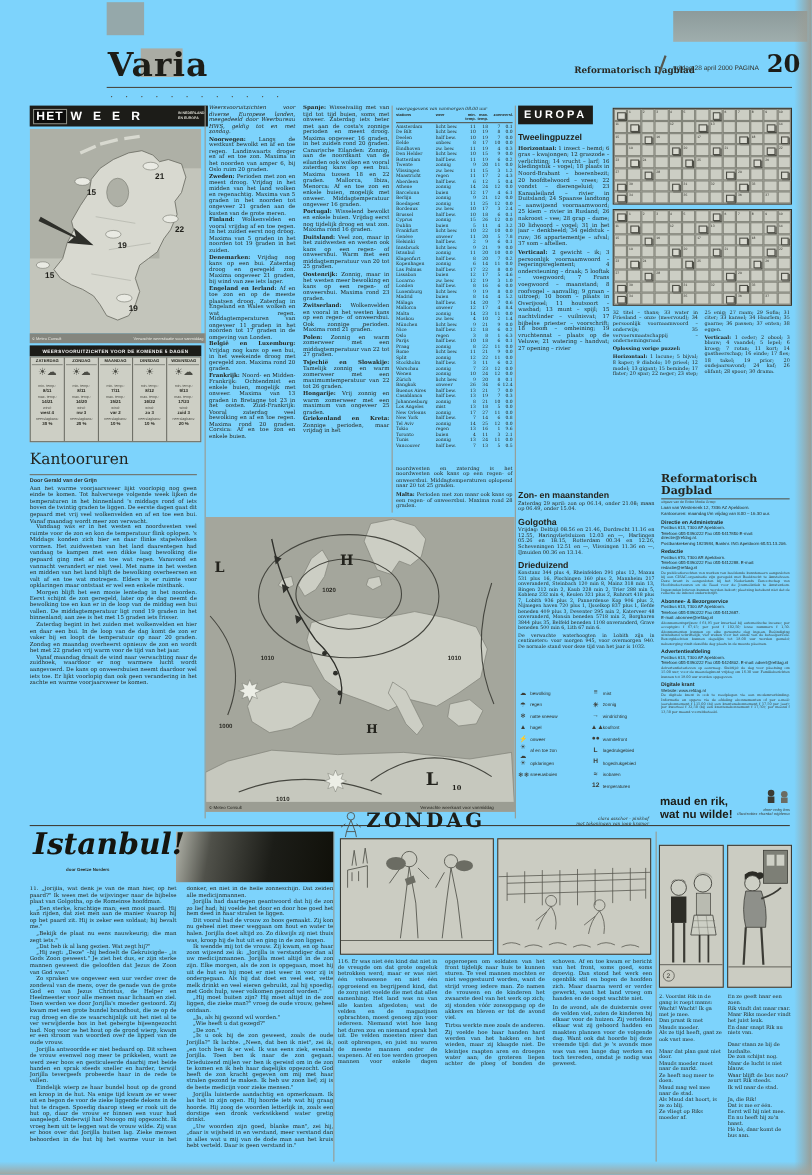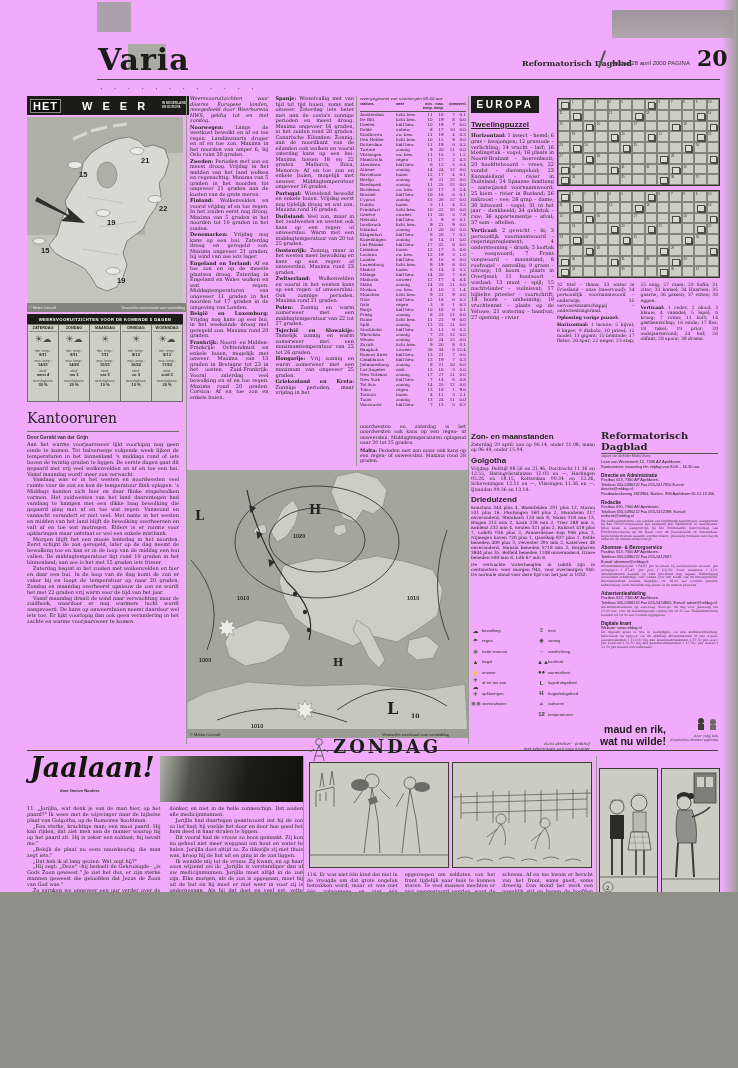--- a/index.html
+++ b/index.html
@@ -1,34 +1,34 @@
 <!DOCTYPE html>
 <html><head>
 <meta charset="utf-8">
 <style>
   html,body{margin:0;padding:0;background:#8e9088;}
-  .page{position:relative;width:738px;height:892px;background:#f0abfc;overflow:hidden;
+  .page{position:relative;width:738px;height:1068px;background:#7dd3fc;overflow:hidden;
         font-family:"DejaVu Serif",serif;color:#26261f;}
   .abs{position:absolute;}
   .just{text-align:justify;}
   .hairline-v{width:1px;background:#989a90;}
   .hairline-h{height:1px;background:#4a4b44;}
 
   
   .varia{font:bold 30px "DejaVu Serif",serif;letter-spacing:1px;color:#1d1d18;}
   .varia-dots{font-size:9px;letter-spacing:4px;color:#55564f;}
   .masthead{font:bold 8px "DejaVu Serif",serif;color:#2a2a24;}
   .dateline{font-size:6px;color:#33332c;font-family:"Liberation Sans",sans-serif;}
   .pageno{font:bold 22px "DejaVu Serif",serif;color:#1c1c17;}
 
   
   .weer-bar{background:#1c1c18;display:flex;align-items:center;padding:0 3px;}
   .weer-het{background:#0d0d0b;border:1px solid #8a8c83;color:#fff;font:bold 11px "Liberation Sans",sans-serif;
             padding:0 2px;letter-spacing:1px;}
-  .weer-weer{color:#fff;font:bold 11px "Liberation Sans",sans-serif;letter-spacing:3.5px;margin-left:21px;text-align:right;}
+  .weer-weer{color:#fff;font:bold 11px "Liberation Sans",sans-serif;letter-spacing:3.5px;margin-left:3px;text-align:right;}
   .weer-sub{margin-left:auto;color:#d8d9d1;font:bold 3.2px "Liberation Sans",sans-serif;line-height:3.8px;text-align:left;}
   .map-caption{background:#84867e;color:#e8e9e2;font-size:3.6px;display:flex;justify-content:space-between;
                align-items:center;padding:0 2px;font-family:"Liberation Sans",sans-serif;}
   .fc-head{background:#1c1c18;color:#fff;font:bold 4.2px "Liberation Sans",sans-serif;text-align:center;
            letter-spacing:.4px;display:flex;align-items:center;justify-content:center;}
   .fc-table{display:flex;border:1px solid #6f7168;background:#cdcfc5;}
   .fc-col{flex:1;border-right:1px solid #6f7168;text-align:center;padding:1px 1px;}
   .fc-col:last-child{border-right:none;}
   .fc-day{font:bold 3.8px "Liberation Sans",sans-serif;border-bottom:1px solid #8b8d84;padding-bottom:1px;}
   .fc-icon{font-size:9px;line-height:14px;height:15px;color:#4c4d46;}
@@ -97,21 +97,21 @@
   .jaal-body{column-count:2;column-gap:9px;font-size:5px;line-height:5.85px;}
   .jaal-body p{margin:0;text-indent:6px;}
   .jaal-body p:first-child{text-indent:0;}
 
   .tirtsa-title{font:bold 18px "DejaVu Serif",serif;letter-spacing:3px;color:#1e1e18;}
   .strip-credit{font:italic 4px "DejaVu Serif",serif;text-align:right;line-height:4.8px;color:#33332c;}
   .panel{background:#cbccc2;border:1.3px solid #3b3b35;}
   .tirtsa-caps{column-count:3;column-gap:7px;font-size:4.9px;line-height:5.7px;}
   .tirtsa-caps p{margin:0 0 2px 0;}
 
-  .maud-title{font:bold 10.5px "Liberation Sans",sans-serif;line-height:11.5px;color:#1d1d17;text-align:right;}
+  .maud-title{font:bold 10.5px "Liberation Sans",sans-serif;line-height:11.5px;color:#1d1d17;}
   .maud-col{font-size:4.7px;line-height:5.5px;white-space:pre-line;}
 </style>
 </head>
 <body>
 
 <div class="page">
 
   <div class="abs" style="left:97px;top:2px;width:34px;height:30px;background:#9b9d95;opacity:.8;"></div>
   <div class="abs" style="left:612px;top:10px;width:122px;height:28px;background:linear-gradient(#8f918a,#a5a79f);opacity:.85;"></div>
   <div class="abs" style="left:722px;top:0;width:16px;height:1068px;background:linear-gradient(to right,rgba(0,0,0,0),#9a9c94);"></div>
@@ -792,21 +792,21 @@
       </g>
       <rect x="0" y="259" width="281" height="9" fill="#9b9d93"></rect>
       <g font-family="Liberation Sans,sans-serif" font-size="4" fill="#23231d">
         <text x="3" y="265.5">© Meteo Consult</text>
         <text x="195" y="265.5">Verwachte weerkaart voor vanmiddag</text>
       </g>
     </svg>
   </div>
 
   <div class="abs puz-bar" style="left:471px;top:96px;width:68px;height:17px;">EUROPA</div>
-  <div class="abs puz-title" style="left:471px;top:120px;text-decoration:underline;">Tweelingpuzzel</div>
+  <div class="abs puz-title" style="left:471px;top:120px;">Tweelingpuzzel</div>
   <div class="abs puz-clues just" style="left:471px;top:133px;width:83px;height:296px;overflow:hidden;">
       <p><b>Horizontaal:</b> <span>1 insect – hemd; 6 gras – kwajongen; 12 graszode – verlichting; 14 vrucht – larf; 16 kledingstuk – vogel; 18 plaats in Noord-Brabant – boerenbezit; 20 hoofdtelwoord – vrees; 22 vondst – dierengeluid; 23 Kanaaleiland – rivier in Duitsland; 24 Spaanse landtong – aanwijzend voornaamwoord; 25 kiem – rivier in Rusland; 26 nakroost – vee; 28 grap – dame; 30 lidwoord – vogel; 31 in het jaar – denkbeeld; 34 geldstuk – ruw; 36 appartementje – afval; 37 som – aftellen.</span></p>
       <p><b>Verticaal:</b> <span>2 gewicht – ik; 3 persoonlijk voornaamwoord – regeringsreglement; 4 ondersteuning – draak; 5 looftak – voegwoord; 7 Frans voegwoord – maanstand; 8 roofvogel – aanvallig; 9 graan – uitroep; 10 boom – plaats in Overijssel; 11 houtsoort – wasbad; 13 munt – spijl; 15 nachtvlinder – vuilnisvat; 17 bijbelse priester – voorschrift; 18 boom – omheining; 19 vruchtennat – plaats op de Veluwe; 21 watering – handvat; 27 opening – rivier</span></p>
     </div>
 
   <div class="abs cw" style="left:557px;top:98px;width:161px;height:86px;">
       <div class="cw-cell">
         <span class="cw-marker"></span>
       </div>
       <div class="cw-cell">
@@ -1255,21 +1255,21 @@
     </div>
 
   <div class="abs puz-sol just" style="left:557px;top:282px;width:161px;height:146px;overflow:hidden;">
       <p><b></b> <span>32 titel – thans; 33 water in Friesland – onze (meervoud); 34 persoonlijk voornaamwoord – onderwijs; 35 vervoersmaatschappij – ondernemingsraad.</span></p>
       <p><b>Oplossing vorige puzzel:</b> <span></span></p>
       <p><b>Horizontaal:</b> <span>1 lacune; 5 bijval; 8 kaper; 9 diabolo; 10 prieel; 12 model; 13 gigant; 15 beminde; 17 flater; 20 spar; 22 neger; 23 step; 25 enig; 27 raam; 29 Sofia; 31 citer; 33 kansel; 34 Haarlem; 35 gaarne; 36 passen; 37 enten; 38 eggen.</span></p>
       <p><b>Verticaal:</b> <span>1 ceder; 2 obool; 3 blauw; 4 vaandel; 5 lepel; 6 kroeg; 7 rotan; 11 kort; 14 gastheerschap; 16 einde; 17 fles; 18 takel; 19 prior; 20 oudejaarsavond; 24 kaf; 26 olifant; 28 spoor; 30 drama.</span></p>
     </div>
 
   <div class="abs" style="left:471px;top:430px;width:124px;height:188px;overflow:hidden;">
-    <div class="blk-h" style="margin-top:2px;">Zon- en maanstanden</div>
+    <div class="blk-h" style="margin-top:16px;">Zon- en maanstanden</div>
     <div class="blk-t just">Zaterdag 29 april: zon op 06.14, onder 21.08; maan op 06.49, onder 15.04.</div>
     <div class="blk-h">Golgotha</div>
     <div class="blk-t just">Vrijdag: Delfzijl 08.56 en 21.46, Dordrecht 11.16 en 12.55, Haringvlietsluizen 12.03 en —, Harlingen 05.26 en 18.15, Rotterdam 00.34 en 12.26, Scheveningen 12.51 en —, Vlissingen 11.36 en —, IJmuiden 00.36 en 13.14.</div>
     <div class="blk-h">Drieduizend</div>
     <div class="blk-t just" style="font-size:4.3px;line-height:5px;">Konstanz 344 plus 4, Rheinfelden 291 plus 12, Maxau 531 plus 16, Plochingen 160 plus 2, Mannheim 217 onveranderd, Steinbach 120 min 8, Mainz 318 min 13, Bingen 212 min 2, Kaub 228 min 2, Trier 288 min 5, Koblenz 232 min 4, Keulen 321 plus 2, Ruhrort 418 plus 7, Lobith 936 plus 2, Pannerdense Kop 906 plus 2, Nijmegen haven 720 plus 1, IJsselkop 837 plus 1, Eefde beneden 409 plus 3, Deventer 295 min 2, Katerveer 48 onveranderd, Monsin beneden 5718 min 2, Borgharen 3844 plus 35, Belfeld beneden 1108 onveranderd, Grave beneden 500 min 6, Lith 67 min 6.</div>
     <div class="blk-t just" style="font-size:4.3px;line-height:5px;margin-top:2px;">De verwachte waterhoogten in Lobith zijn in centimeters: voor morgen 945, voor overmorgen 940. De normale stand voor deze tijd van het jaar is 1032.</div>
   </div>
 
   <div class="abs legend" style="left:471px;top:625px;width:126px;height:112px;">
     <div class="legend-col">
@@ -1384,21 +1384,21 @@
         <div class="colo-fine">De digitale krant is ook te raadplegen via een modemverbinding. Informatie en opgave via de afdeling abonnementen of per e-mail: jaarabonnement f 115,00 (bij een krantenabonnement f 57,50 per jaar); per kwartaal f 32,50 (bij een krantenabonnement f 17,50); per maand f 13,50 per maand vooruitbetaald.</div>
       </div>
       </div>
   </div>
 
   <div class="abs hairline-h" style="left:27px;top:750px;width:691px;height:1.4px;background:#3f403a;"></div>
   <div class="abs hairline-v" style="left:303px;top:756px;height:300px;"></div>
   <div class="abs hairline-v" style="left:596px;top:756px;height:300px;"></div>
 
   <div class="abs jaal-photo" style="left:160px;top:756px;width:143px;height:46px;"></div>
-  <div class="abs jaal-title" style="left:30px;top:752px;">Jaalaan!</div>
+  <div class="abs jaal-title" style="left:30px;top:752px;">Istanbul!</div>
   <div class="abs jaal-credit" style="left:60px;top:788px;">door Geetze Norders</div>
   <div class="abs jaal-body just" style="left:27px;top:806px;width:276px;height:250px;overflow:hidden;">
       <p>11. „Jorijlla, wat denk je van de man hier, op het paard?" Ik wees met de wijsvinger naar de bijbelse plaat van Golgotha, op de Romeinse hoofdman.</p>
       <p>„Een sterke, krachtige man; een mooi paard. Hij kan rijden, dat ziet men aan de manier waarop hij op het paard zit. Hij is zeker een soldaat; hij bevalt me."</p>
       <p>„Bekijk de plaat nu eens nauwkeurig; die man zegt iets."</p>
       <p>„Dat heb ik al lang gezien. Wat zegt hij?"</p>
       <p>„Hij zegt: „Deze" –hij bedoelt de Gekruisigde– „is Gods Zoon geweest." Je ziet het dus, er zijn sterke mannen geweest die geloofden dat Jezus de Zoon van God was."</p>
       <p>Zo spraken we ongeveer een uur verder over de zondeval van de mens, over de genade van de grote God en van Jezus Christus, de Helper en Heelmeester voor alle mensen naar lichaam en ziel. Toen werden we door Jorijlla's moeder gestoord. Zij kwam met een grote bundel brandhout, die ze op de rug droeg en die ze waarschijnlijk uit het niet al te ver verwijderde bos in het gebergte bijeengezocht had. Nog voor ze het hout op de grond wierp, kwam er een stroom van woorden over de lippen van de oude vrouw.</p>
       <p>Jorijlla antwoordde er niet bedaard op. Dit scheen de vrouw evenwel nog meer te prikkelen, want ze werd zeer boos en gesticuleerde daarbij met beide handen en sprak steeds sneller en harder, terwijl Jorijlla tevergeefs probeerde haar in de rede te vallen.</p>
       <p>Eindelijk wierp ze haar bundel hout op de grond en kroop in de hut. Na enige tijd kwam ze er weer uit en begon de voor de zieke liggende dekens in de hut te dragen. Spoedig daarop steeg er rook uit de hut op, daar de vrouw er binnen een vuur had aangelegd. Onderwijl had Nsoogo mij opgezocht. Ik vroeg hem uit te leggen wat de vrouw wilde. Zij was er boos over dat Jorijlla buiten lag. Zieke mensen behoorden in de hut bij het warme vuur in het donker, en niet in de helle zonneschijn. Dat zeiden alle medicijnmannen.</p>

